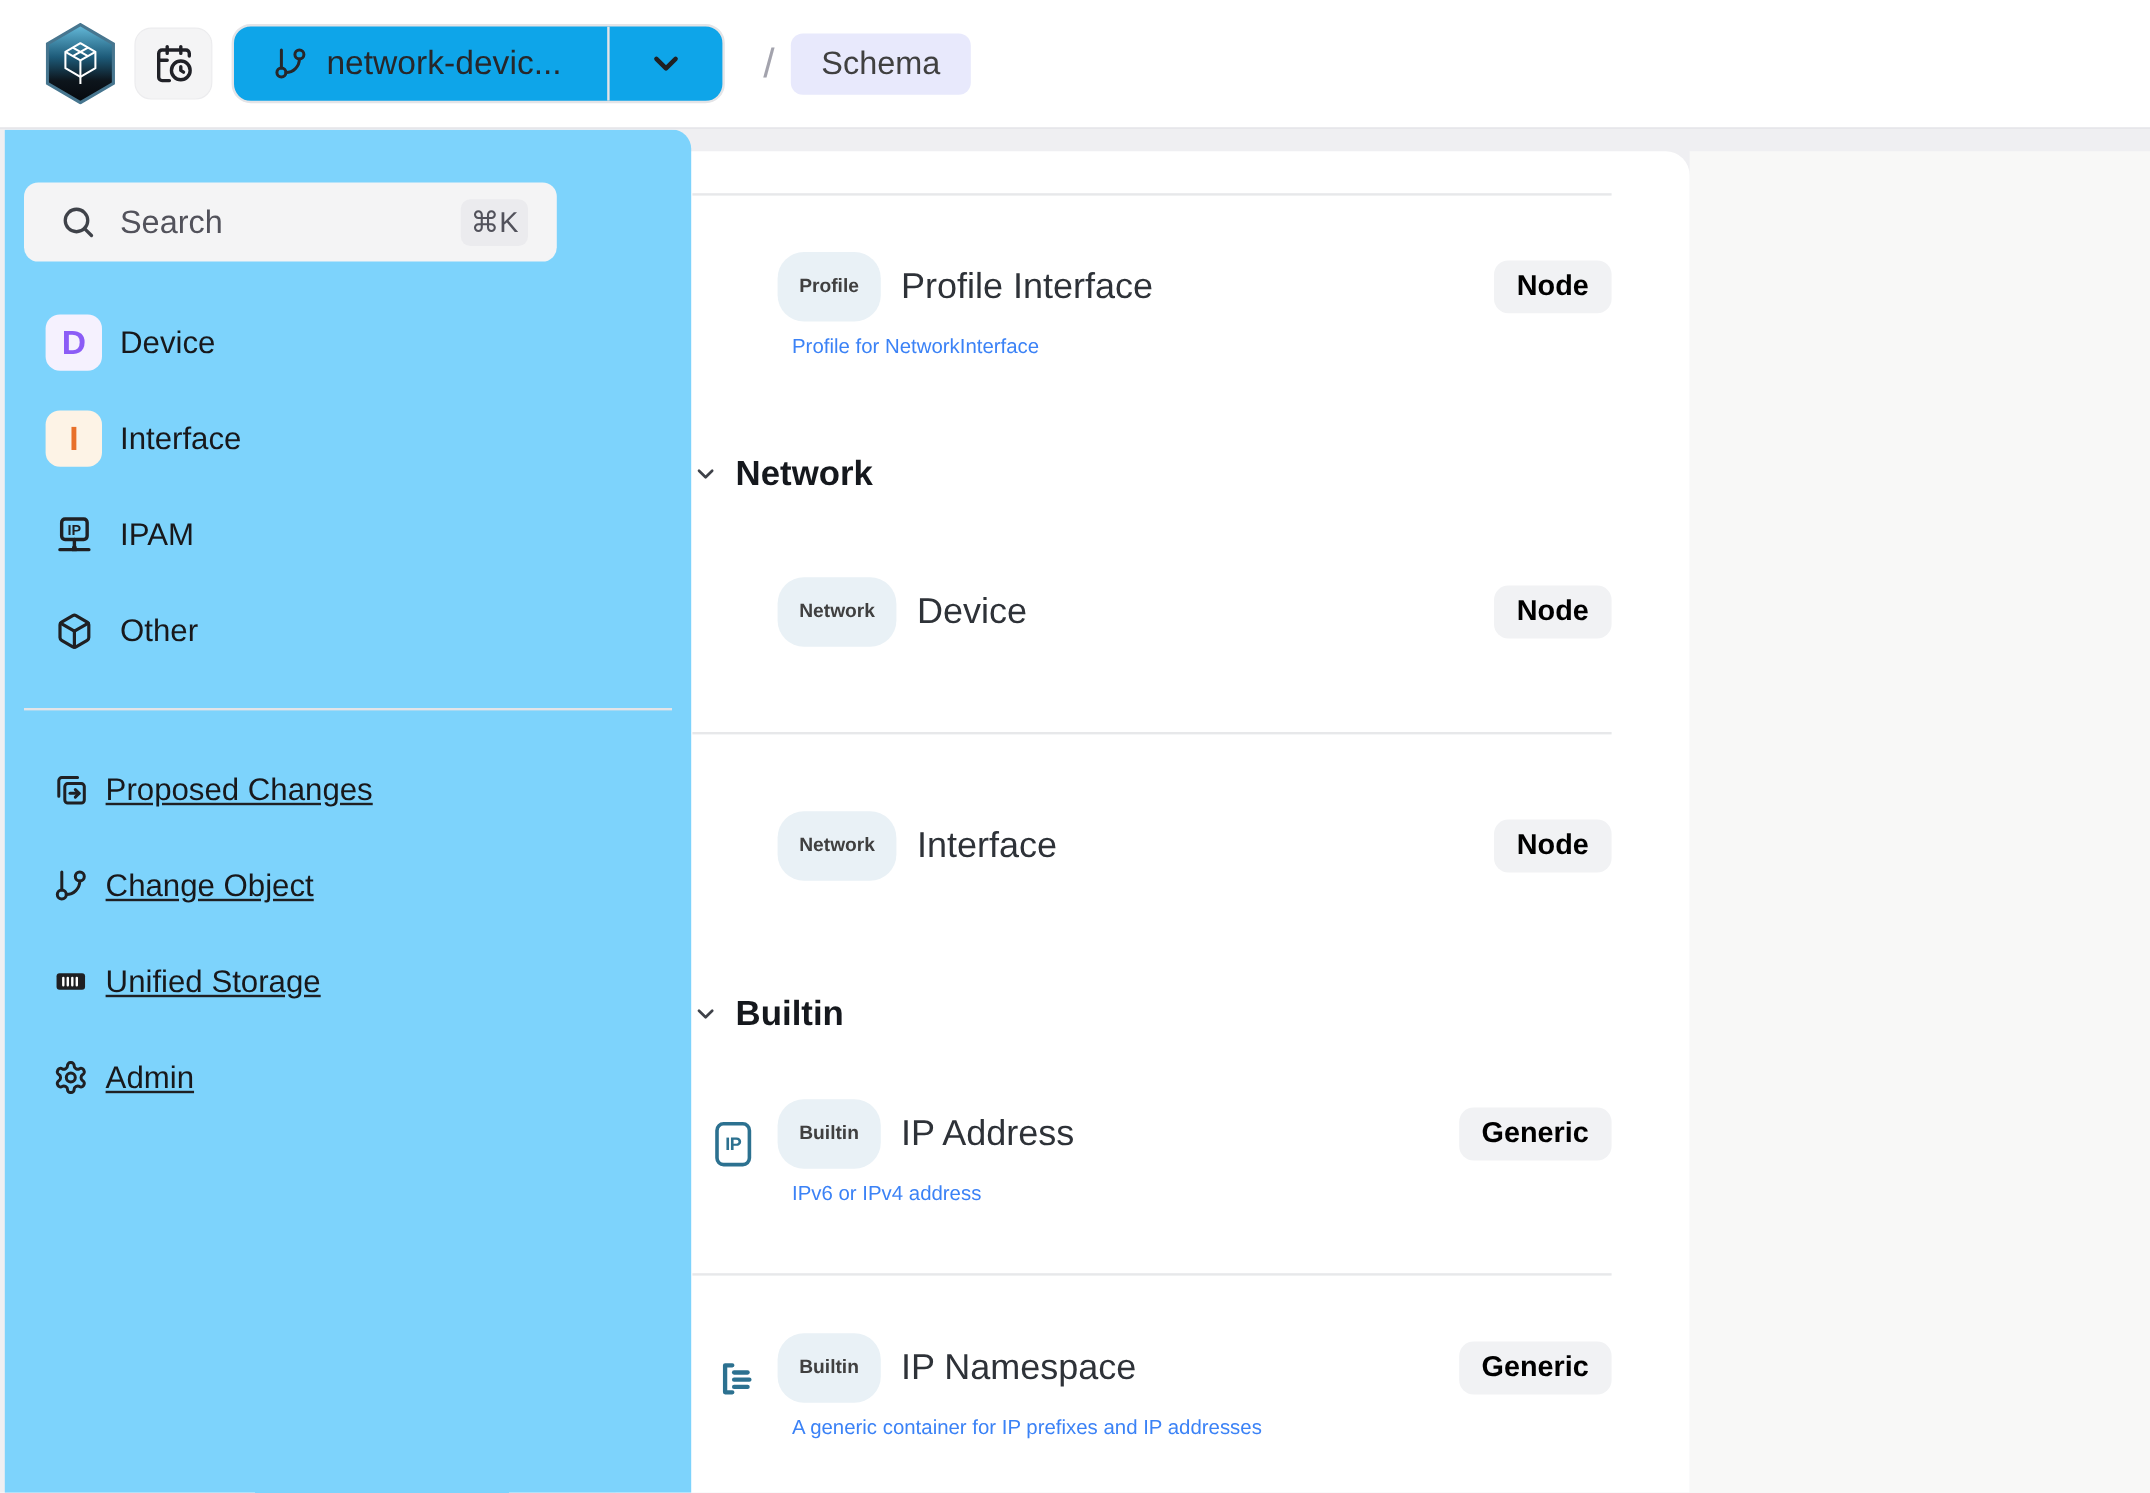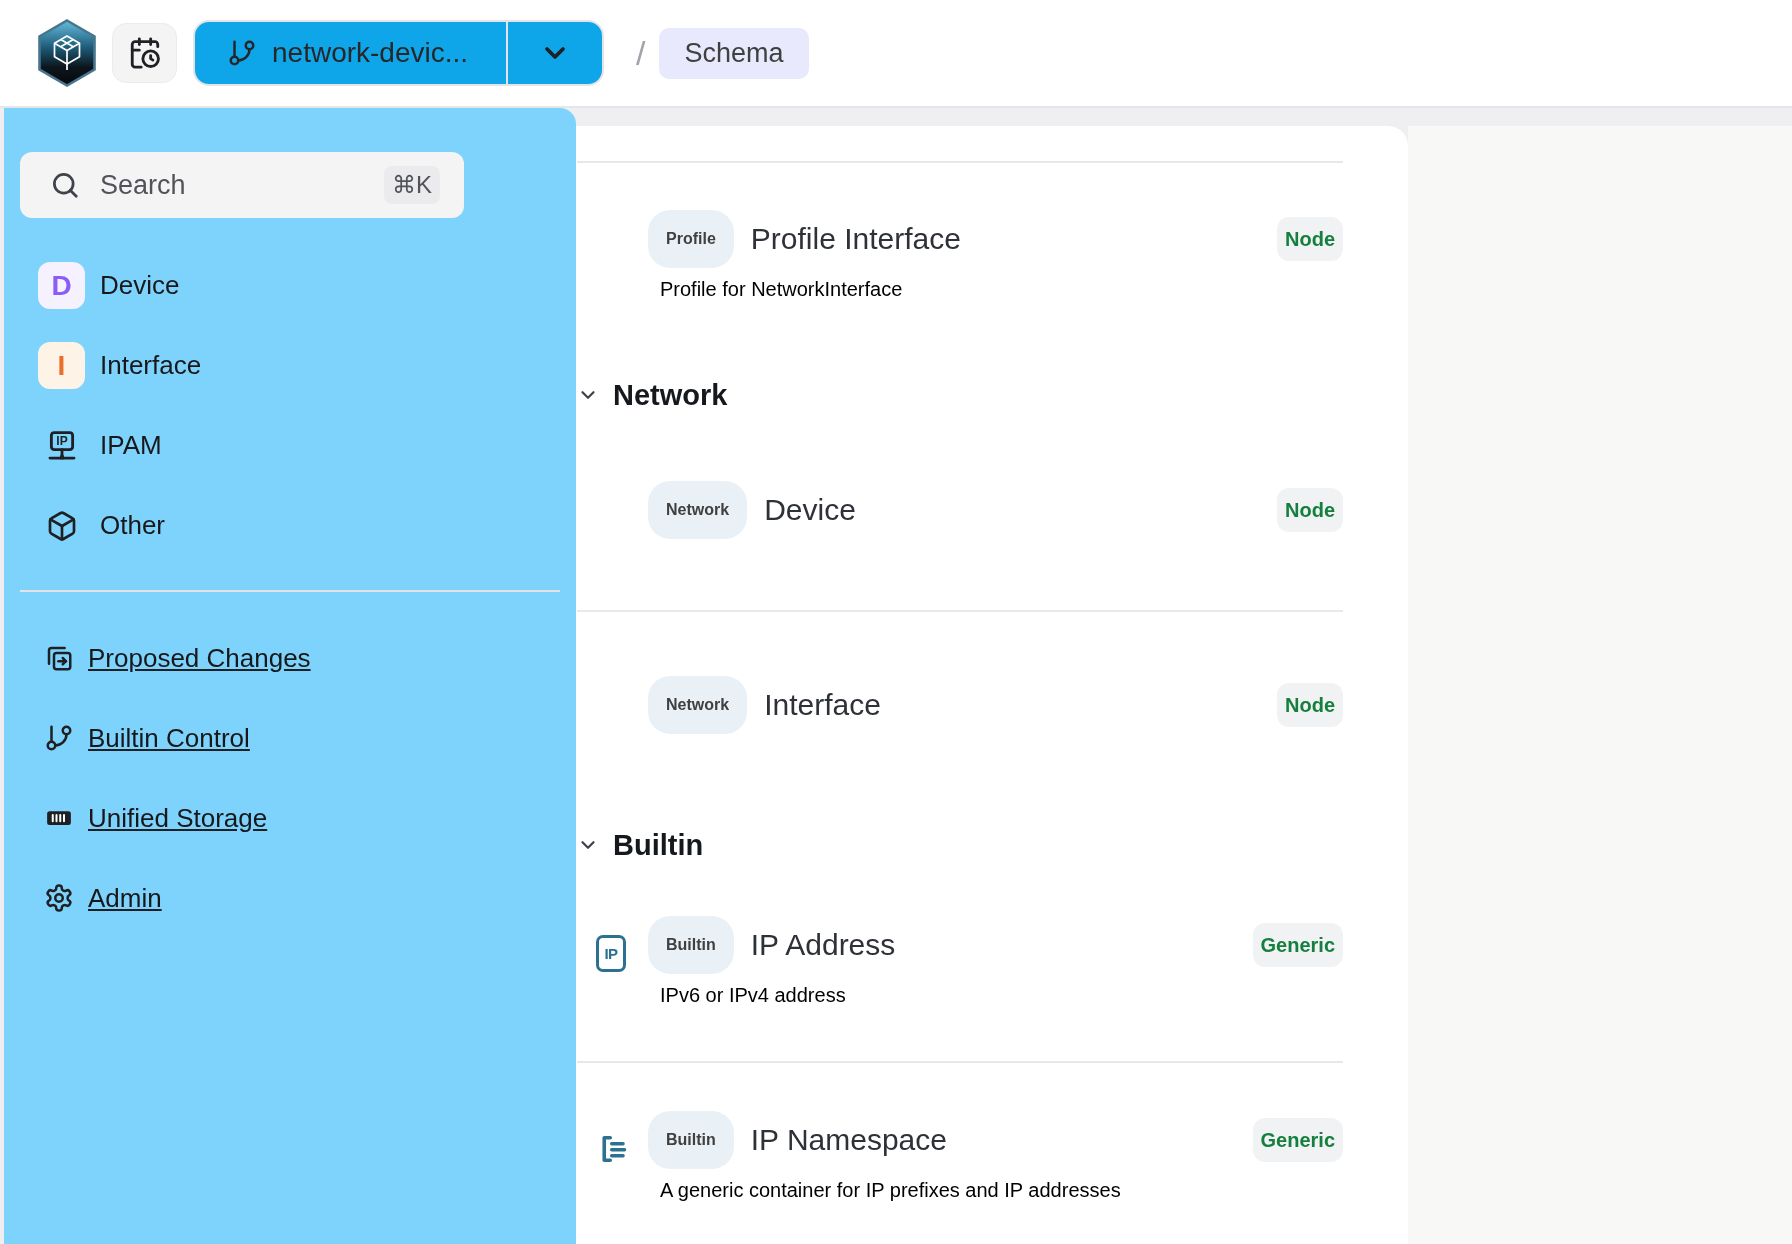--- a/index.html
+++ b/index.html
@@ -111,24 +111,24 @@
   .row--ipns{padding:55px 0 46px 71px;}
   .row-line{display:flex;align-items:center;height:44px;}
   .ns-badge{
     height:58px;display:inline-flex;align-items:center;flex:none;
     padding:0 18px;border-radius:22px;background:#e9f1f6;
     color:#404040;font-size:16px;font-weight:bold;
   }
   .row-title{margin-left:17px;font-size:30px;color:#2e3238;white-space:nowrap;}
   .kind-badge{
     margin-left:auto;height:44px;display:inline-flex;align-items:center;flex:none;
-    padding:0 8px;border-radius:12px;background:#f1f2f4;
-    color:#15803d;font-size:20px;font-weight:bold;
-  }
-  .row-desc{margin:13px 0 0 12px;height:30px;line-height:30px;font-size:20px;color:#000000;}
+    padding:0 19px;border-radius:12px;background:#f1f2f4;
+    color:#000000;font-size:24px;font-weight:bold;
+  }
+  .row-desc{margin:13px 0 0 12px;height:30px;line-height:30px;font-size:17px;color:#3b82f6;}
   .row-icon{position:absolute;left:19px;top:68px;color:#2c7190;}
   .ip-chip{
     width:30px;height:37px;border:3px solid #2c7190;border-radius:7px;
     display:flex;align-items:center;justify-content:center;
     font-size:15px;font-weight:bold;color:#2c7190;letter-spacing:-0.5px;
     box-sizing:border-box;
   }
 </style>
 </head>
 <body>
@@ -241,21 +241,21 @@
       </svg>
       <span class="nav-label2">Proposed Changes</span>
     </div>
     <div class="nav-item2">
       <svg width="30" height="30" viewBox="0 0 24 24" fill="none" stroke="currentColor" stroke-width="2" stroke-linecap="round" stroke-linejoin="round">
         <line x1="6" x2="6" y1="3" y2="15"></line>
           <circle cx="18" cy="6" r="3"></circle>
           <circle cx="6" cy="18" r="3"></circle>
           <path d="M18 9a9 9 0 0 1-9 9"></path>
       </svg>
-      <span class="nav-label2">Builtin Control</span>
+      <span class="nav-label2">Change Object</span>
     </div>
     <div class="nav-item2">
       <svg width="30" height="30" viewBox="0 0 24 24">
         <rect x="2.5" y="6.5" width="19" height="11" rx="2" fill="currentColor"></rect>
         <path d="M7 9.5v5M10 9.5v5M13 9.5v5M16 9.5v5" stroke="#ffffff" stroke-width="1.6" stroke-linecap="round"></path>
       </svg>
       <span class="nav-label2">Unified Storage</span>
     </div>
     <div class="nav-item2">
       <svg width="30" height="30" viewBox="0 0 24 24" fill="none" stroke="currentColor" stroke-width="2" stroke-linecap="round" stroke-linejoin="round">

